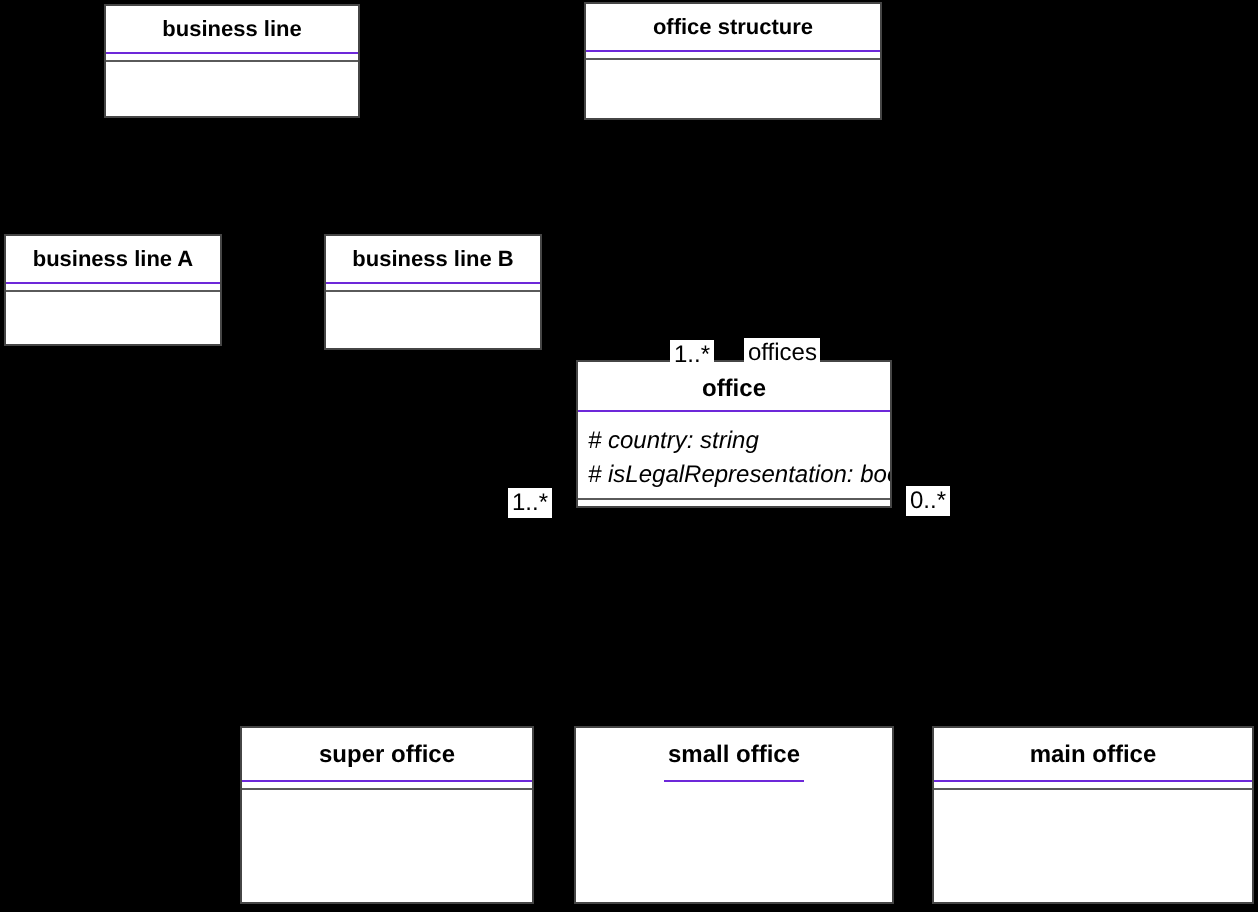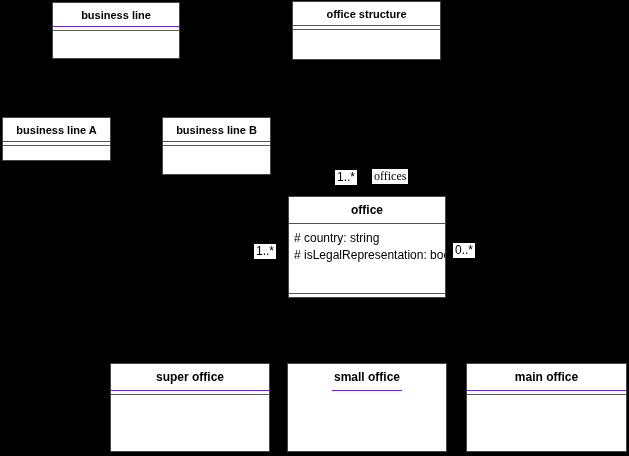--- a/index.html
+++ b/index.html
@@ -43,48 +43,49 @@
     display: flex;
     flex-direction: column;
     gap: 4px;
     padding: 8px 5px 9px;
     font-size: 12px;
     line-height: 13px;
     border-bottom: 1px solid #5a5a5a;
     flex: 1 1 auto;
     white-space: nowrap;
     overflow: hidden;
+    font-style: italic;
   }
   .uml-class .ops {
     flex: 1 1 auto;
   }
   .uml-class .ops-thin {
     height: 3px;
     flex: 0 0 auto;
   }
   .edge-label {
     position: absolute;
     background: #ffffff;
     color: #000000;
     font-size: 12px;
     line-height: 13px;
     padding: 1px 2px;
     white-space: nowrap;
   }
   
   #box-business-line    { left: 52px;  top: 2px;   width: 128px; height: 57px; }
   #box-office-structure { left: 292px; top: 1px;   width: 149px; height: 59px; }
-  #box-business-line-a  { left: 2px;   top: 117px; width: 109px; height: 44px; }
+  #box-business-line-a  { left: 2px;   top: 117px; width: 109px; height: 56px; }
   #box-business-line-b  { left: 122px; top: 117px; width: 109px; height: 58px; margin-left: 40px; }
-  #box-office           { left: 288px; top: 196px; width: 158px; height: 102px; }
-  #box-super-office     { left: 110px; top: 363px; width: 160px; height: 89px; justify-content: flex-end; }
+  #box-office           { left: 288px; top: 180px; width: 158px; height: 74px; }
+  #box-super-office     { left: 120px; top: 363px; width: 147px; height: 89px; justify-content: flex-end; }
   #box-small-office     { left: 287px; top: 363px; width: 160px; height: 89px; align-items: center; }
   #box-main-office      { left: 466px; top: 363px; width: 161px; height: 89px; }
   #lbl-mult-offices { left: 335px; top: 170px; }
-  #lbl-role-offices { left: 372px; top: 169px; font-family: Liberation Serif, serif; }
+  #lbl-role-offices { left: 372px; top: 169px; }
   #lbl-mult-left    { left: 254px; top: 244px; }
   #lbl-mult-right   { left: 453px; top: 243px; }
 </style>
 </head>
 <body>
 
 <div id="canvas">
 
   <div class="uml-class" id="box-business-line">
     <div class="title">business line</div>

